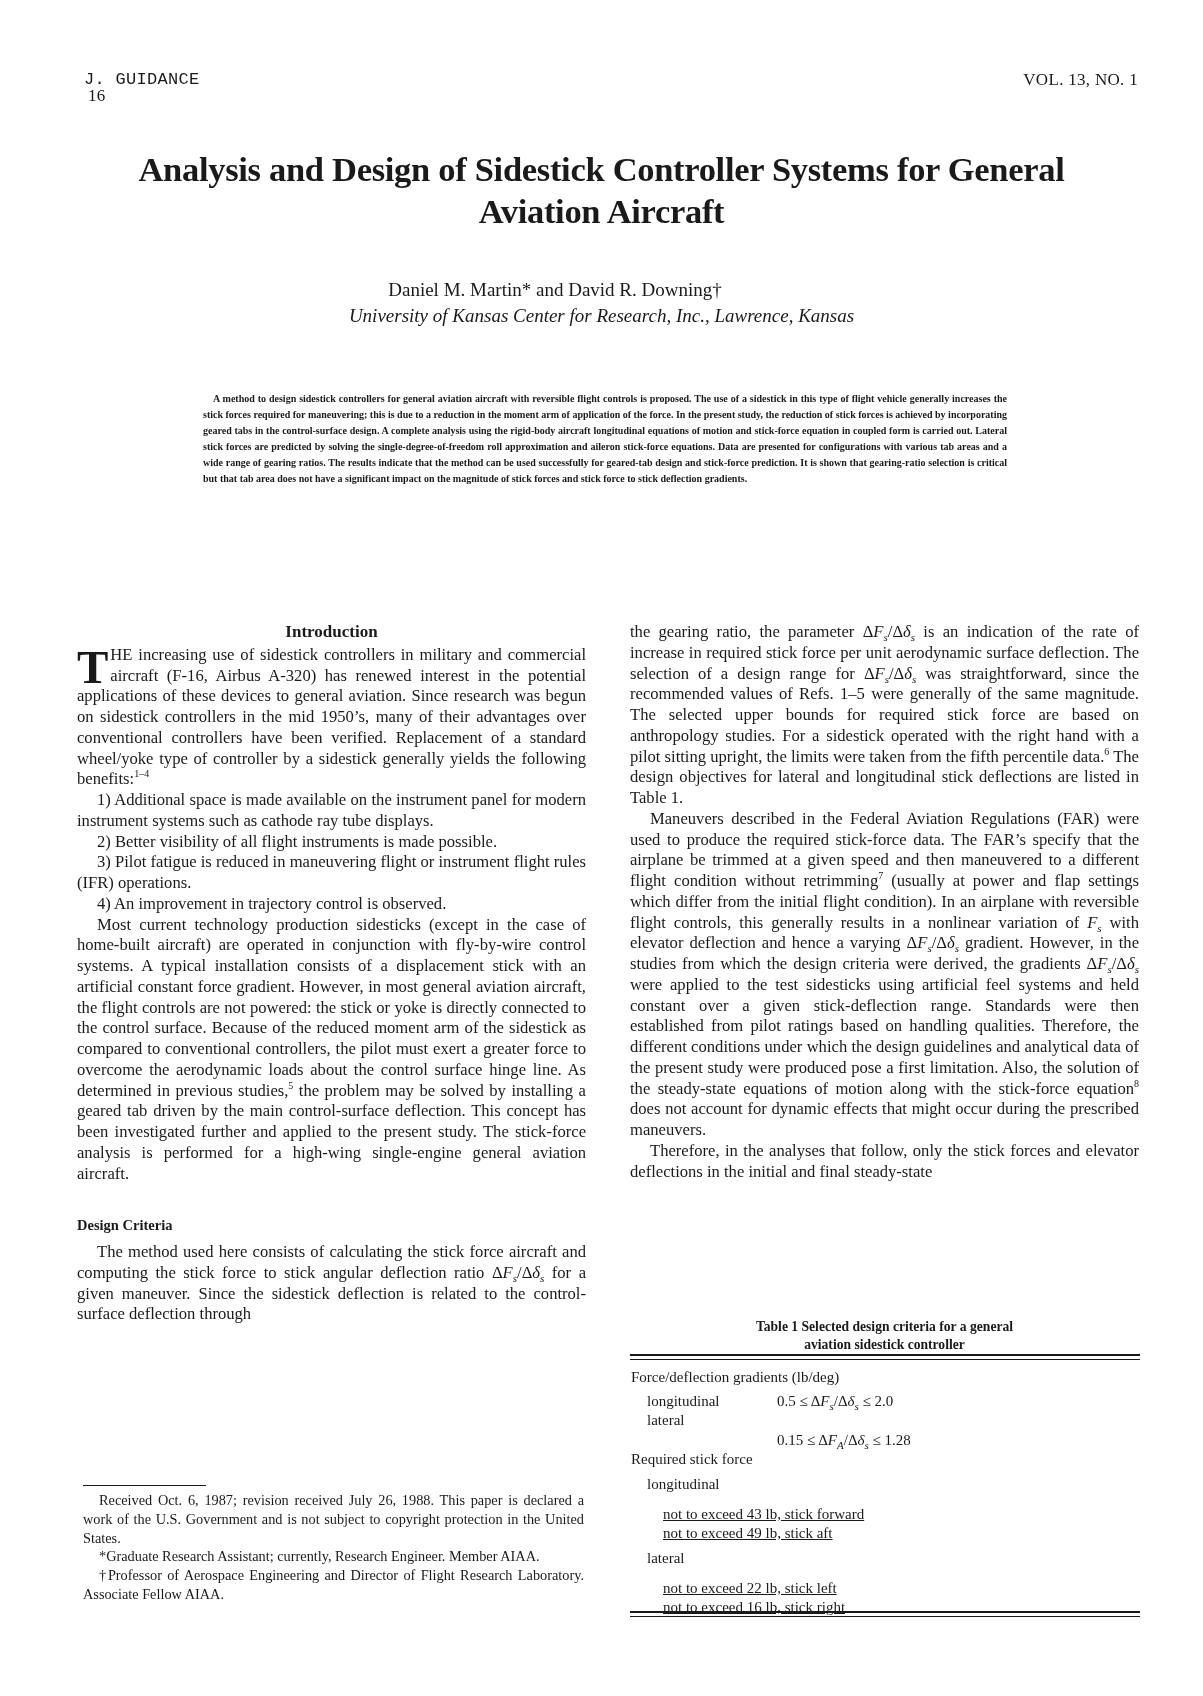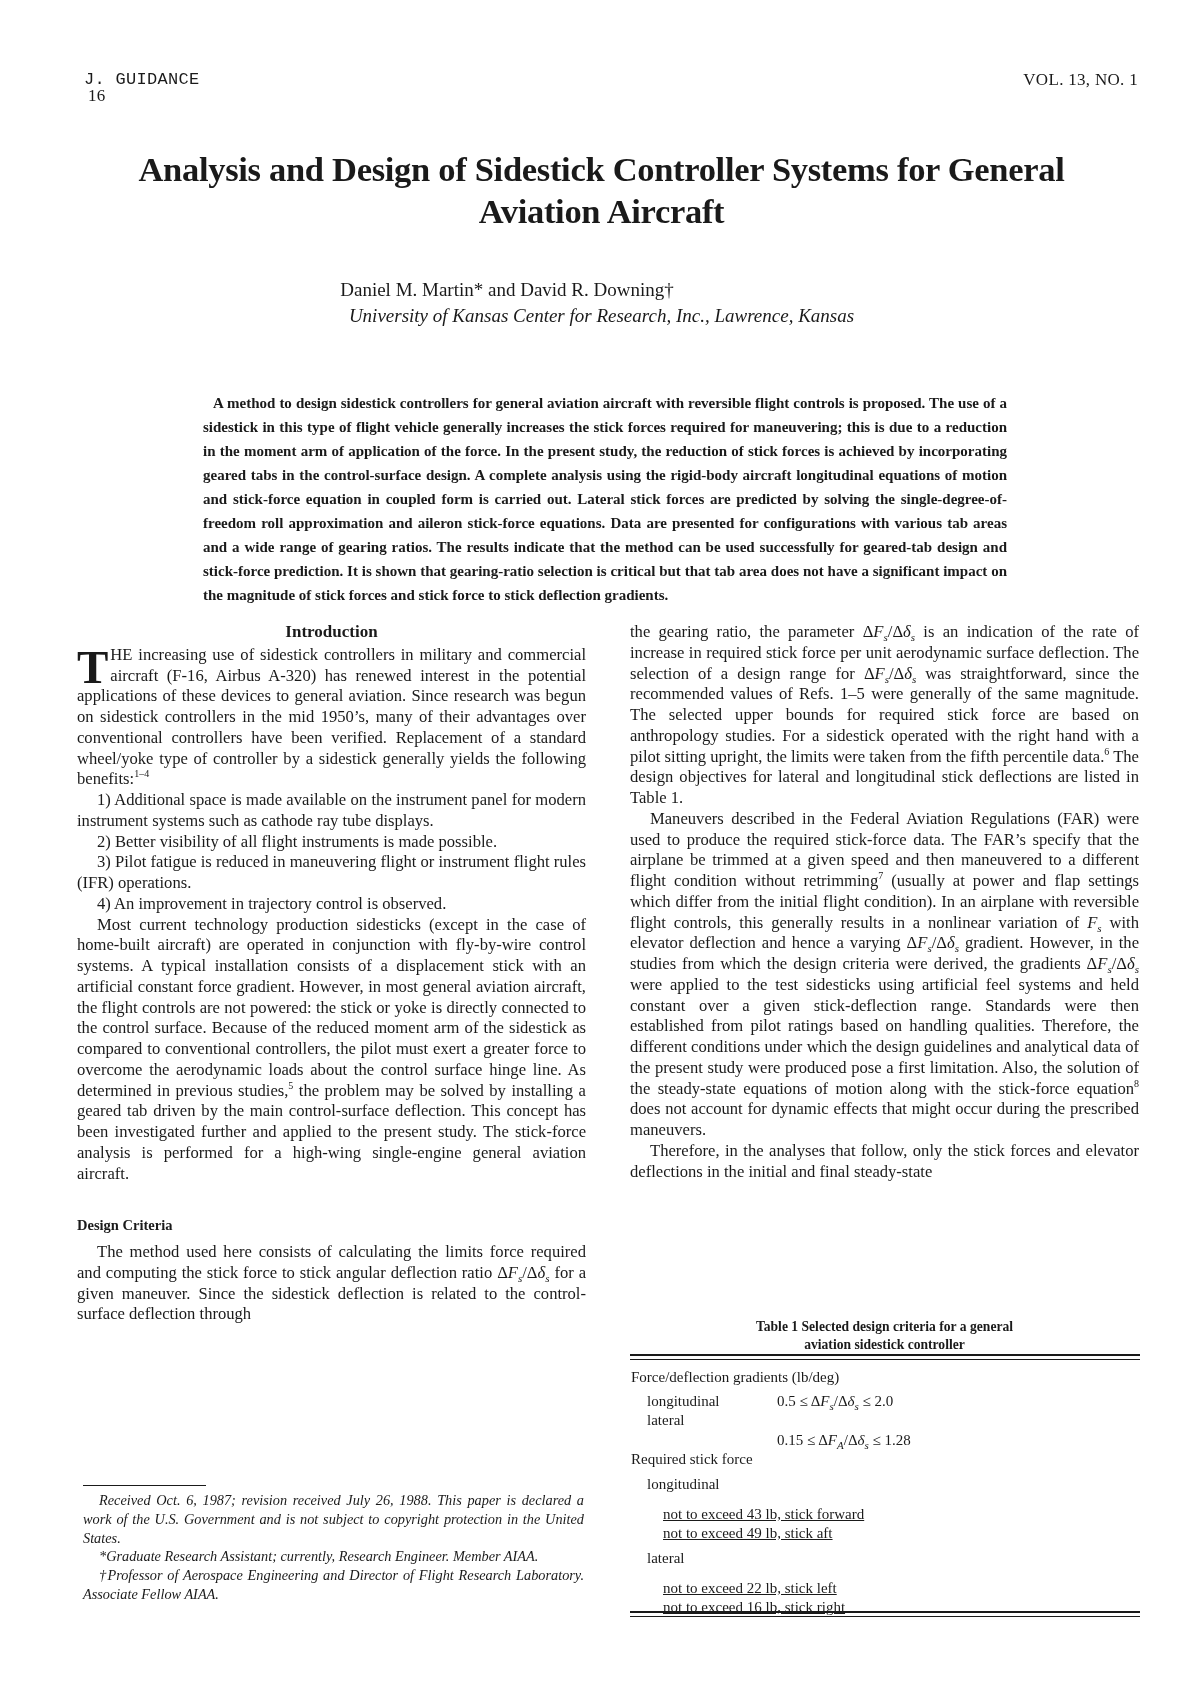--- a/index.html
+++ b/index.html
@@ -15,29 +15,29 @@
   .running-head .journal { position: absolute; left: 0; right: 0; top: 0; text-align: left; font-family: Liberation Mono, monospace; }
   .running-head .volume { position: absolute; right: 0; top: 0; }
 
   .title {
     position: absolute; top: 148px; left: 60px; width: 1083px;
     text-align: center; font-weight: bold; font-size: 34.5px; line-height: 42px;
     letter-spacing: -0.3px;
   }
   .authors {
     position: absolute; top: 278px; left: 0; width: 1014px; text-align: center;
-    font-size: 19px; line-height: 24px;
+    font-size: 19px; line-height: 24px; padding-left: 48px;
   }
   .affiliation {
     position: absolute; top: 304px; left: 0; width: 1203px; text-align: center;
     font-size: 19px; font-style: italic; line-height: 24px;
   }
   .abstract {
     position: absolute; top: 391px; left: 203px; width: 804px;
-    font-size: 15px; line-height: 24px; font-weight: bold; text-align: justify;
+    font-size: 10px; line-height: 16px; font-weight: bold; text-align: justify;
     text-indent: 10px;
   }
 
   .col { position: absolute; width: 509px; font-size: 16.6px; line-height: 20.75px; }
   .col-left { left: 77px; top: 622px; }
   .col-right { left: 630px; top: 622px; }
   .col p { margin: 0; text-align: justify; text-indent: 20px; }
   .col p.noindent { text-indent: 0; }
   .section-title {
     text-align: center; font-weight: bold; font-size: 17px; margin: 0 0 2px 0;
@@ -50,21 +50,21 @@
   }
   sup { font-size: 10px; line-height: 0; }
   sub { font-size: 11px; line-height: 0; }
   i { font-style: italic; }
 
   .footnote-rule { position: absolute; left: 83px; top: 1485px; width: 123px; border-top: 1.5px solid #1a1a1a; }
   .footnotes {
     position: absolute; left: 83px; top: 1491px; width: 501px;
     font-size: 14.3px; line-height: 18.8px;
   }
-  .footnotes p { margin: 0; text-align: justify; text-indent: 16px; font-style: italic; }
+  .footnotes p { margin: 0; text-align: justify; text-indent: 16px; }
 
   .table-caption {
     position: absolute; left: 630px; top: 1318px; width: 509px; text-align: center;
     font-weight: bold; font-size: 13.6px; line-height: 18px;
   }
   .table-rule { position: absolute; left: 630px; width: 510px; height: 3px; border-top: 2px solid #1a1a1a; border-bottom: 1px solid #1a1a1a; }
   .table1 { position: absolute; left: 631px; top: 1368px; width: 509px; font-size: 15px; line-height: 19px; }
   .trow { position: relative; height: 19px; }
   .trow .c1 { position: absolute; left: 0; }
   .trow .c2 { position: absolute; left: 130px; }
@@ -92,21 +92,21 @@
 <div class="col col-left">
   <div class="section-title">Introduction</div>
   <p class="noindent"><span class="dropcap">T</span><span>HE increasing use of sidestick controllers in military and commercial aircraft (F-16, Airbus A-320) has renewed interest in the potential applications of these devices to general aviation. Since research was begun on sidestick controllers in the mid 1950’s, many of their advantages over conventional controllers have been verified. Replacement of a standard wheel/yoke type of controller by a sidestick generally yields the following benefits:</span><sup>1–4</sup></p>
   <p>1) Additional space is made available on the instrument panel for modern instrument systems such as cathode ray tube displays.</p>
   <p>2) Better visibility of all flight instruments is made possible.</p>
   <p>3) Pilot fatigue is reduced in maneuvering flight or instrument flight rules (IFR) operations.</p>
   <p>4) An improvement in trajectory control is observed.</p>
   <p><span>Most current technology production sidesticks (except in the case of home-built aircraft) are operated in conjunction with fly-by-wire control systems. A typical installation consists of a displacement stick with an artificial constant force gradient. However, in most general aviation aircraft, the flight controls are not powered: the stick or yoke is directly connected to the control surface. Because of the reduced moment arm of the sidestick as compared to conventional controllers, the pilot must exert a greater force to overcome the aerodynamic loads about the control surface hinge line. As determined in previous studies,</span><sup>5</sup><span> the problem may be solved by installing a geared tab driven by the main control-surface deflection. This concept has been investigated further and applied to the present study. The stick-force analysis is performed for a high-wing single-engine general aviation aircraft.</span></p>
 
   <div class="subsection-title" style="margin-top:31px;">Design Criteria</div>
-  <p><span>The method used here consists of calculating the limits force required and computing the stick force to stick angular deflection ratio </span><span><span>Δ</span><i>F</i><sub><i>s</i></sub><span>/</span><span>Δ</span><i>δ</i><sub><i>s</i></sub></span><span> for a given maneuver. Since the sidestick deflection is related to the control-surface deflection through</span></p>
+  <p><span>The method used here consists of calculating the stick force aircraft and computing the stick force to stick angular deflection ratio </span><span><span>Δ</span><i>F</i><sub><i>s</i></sub><span>/</span><span>Δ</span><i>δ</i><sub><i>s</i></sub></span><span> for a given maneuver. Since the sidestick deflection is related to the control-surface deflection through</span></p>
 </div>
 
 <div class="footnote-rule"></div>
 <div class="footnotes">
   <p>Received Oct. 6, 1987; revision received July 26, 1988. This paper is declared a work of the U.S. Government and is not subject to copyright protection in the United States.</p>
   <p>*Graduate Research Assistant; currently, Research Engineer. Member AIAA.</p>
   <p>†Professor of Aerospace Engineering and Director of Flight Research Laboratory. Associate Fellow AIAA.</p>
 </div>
 
 <div class="col col-right">

